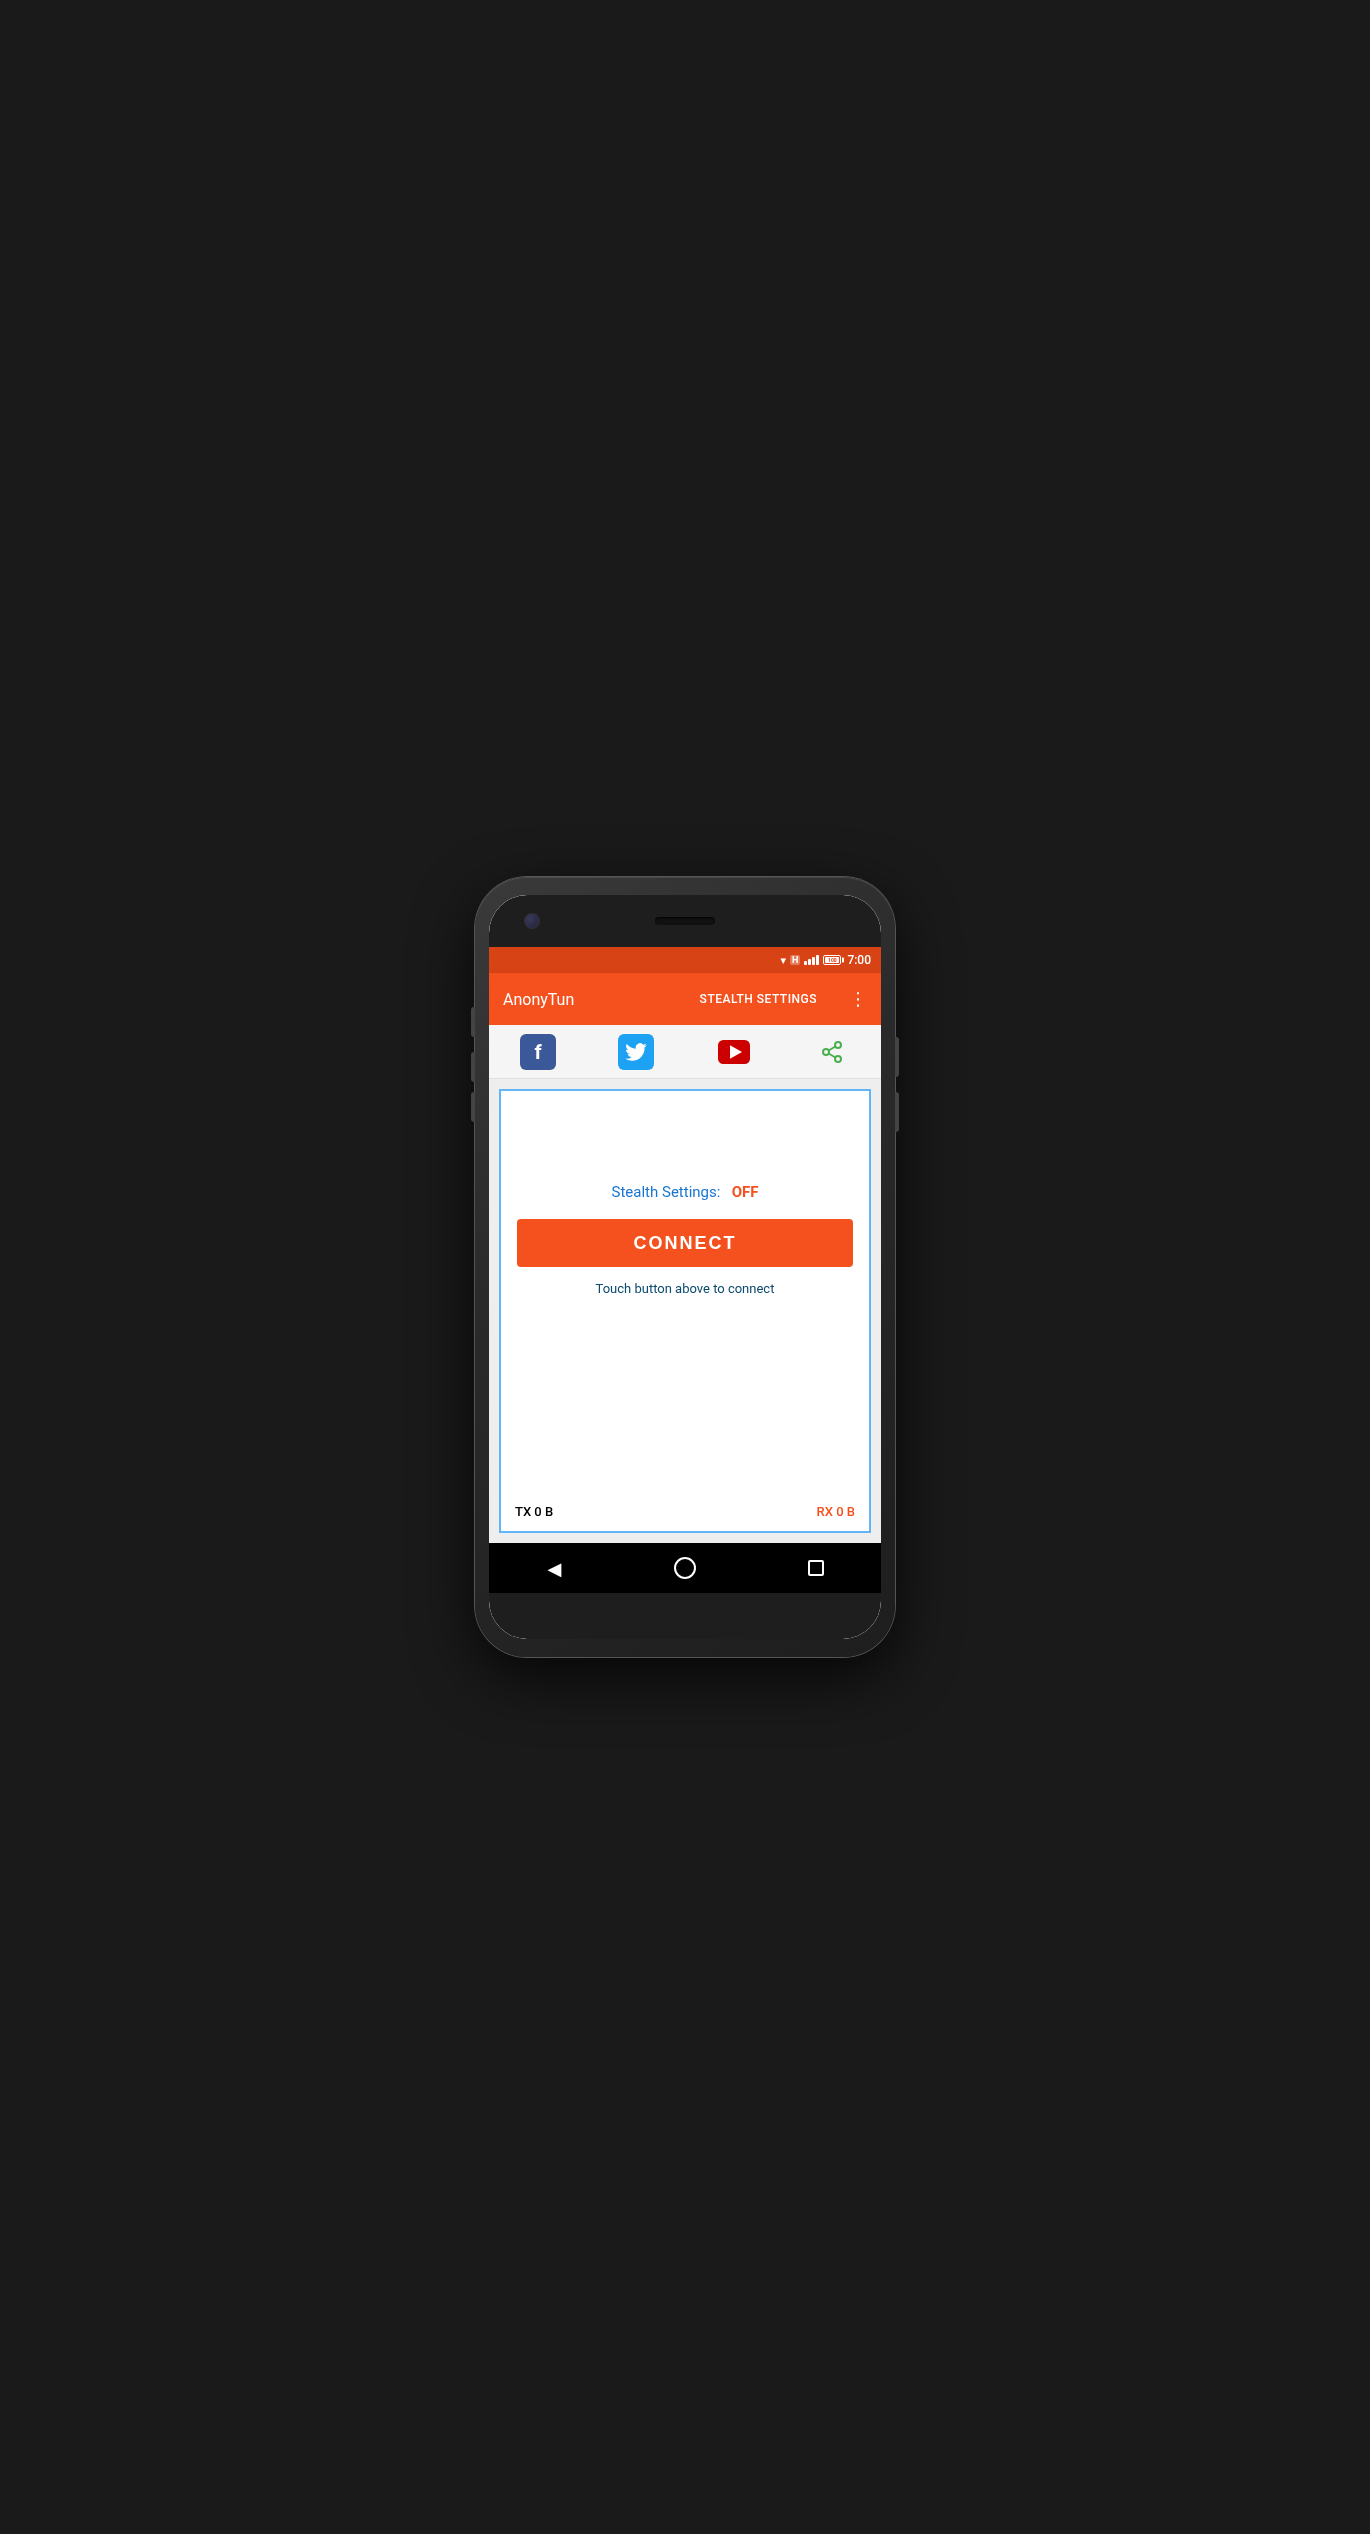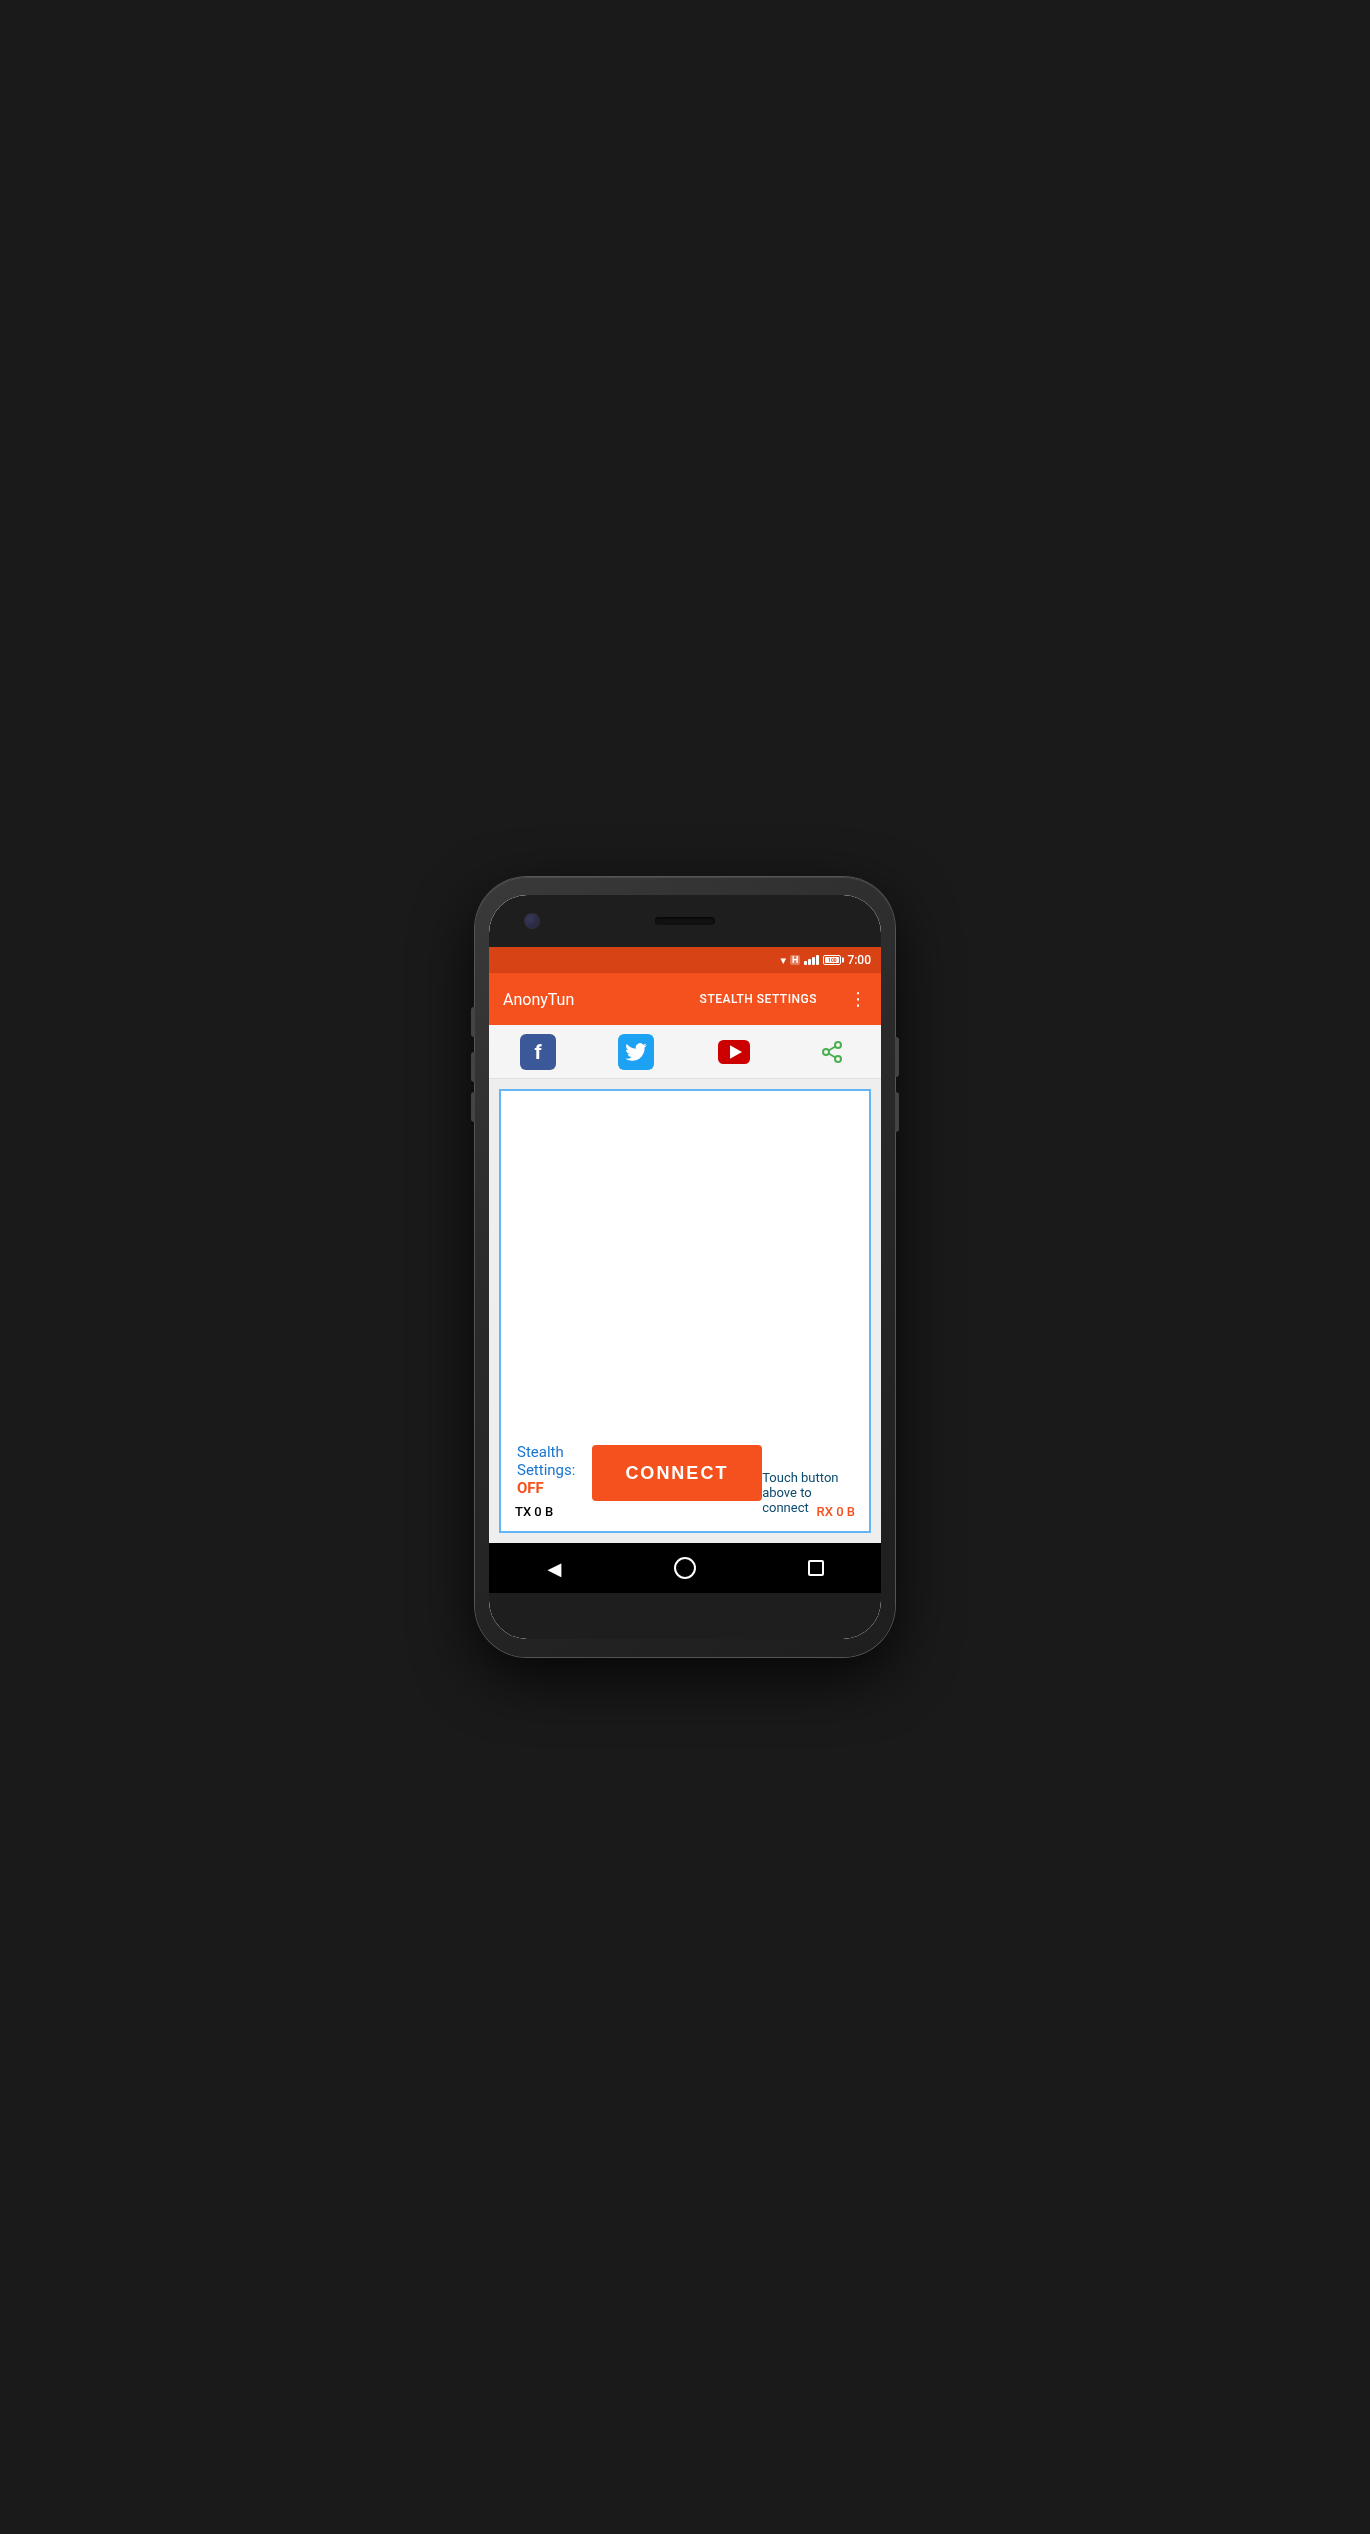--- a/index.html
+++ b/index.html
@@ -274,24 +274,24 @@
       padding: 10px;
       overflow: hidden;
     }
 
     
     .connection-box {
       background: white;
       border: 2px solid #64b5f6;
       height: 100%;
       display: flex;
-      flex-direction: row;
-      align-items: flex-end;
+      flex-direction: column;
+      align-items: center;
       position: relative;
-      padding: 20px 16px 16px;
+      padding: 32px 16px 16px;
     }
 
     .stealth-status {
       margin-top: 60px;
       margin-bottom: 18px;
       font-size: 15px;
       color: #1976d2;
     }
 
     .stealth-label {
@@ -302,21 +302,21 @@
       color: #f4511e;
       font-weight: bold;
     }
 
     .connect-button {
       background: #f4511e;
       color: white;
       border: none;
       border-radius: 4px;
       width: 100%;
-      height: 56px;
+      height: 48px;
       font-size: 18px;
       font-weight: 700;
       letter-spacing: 2px;
       cursor: pointer;
       margin-bottom: 14px;
     }
 
     .touch-hint {
       color: #0c4a6e;
       font-size: 13px;

